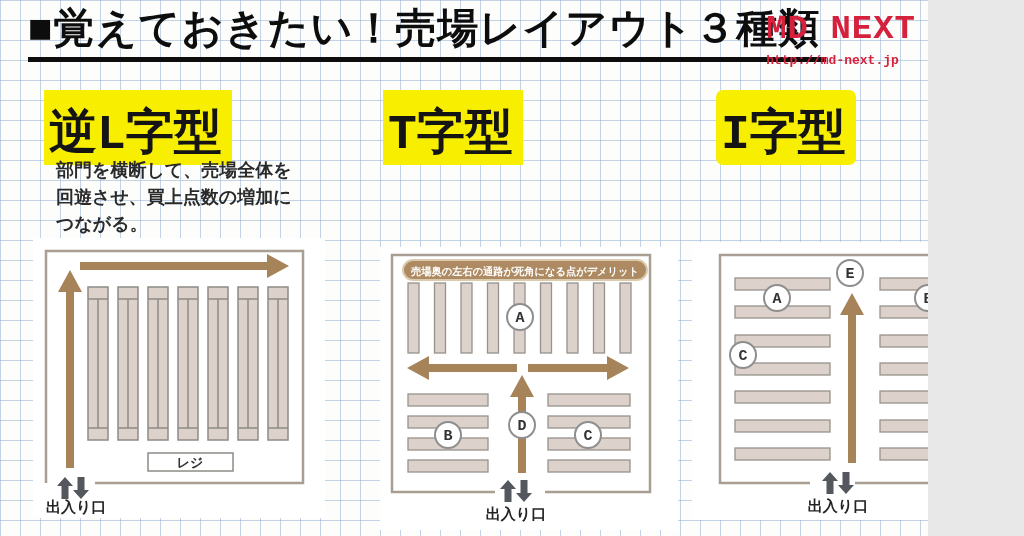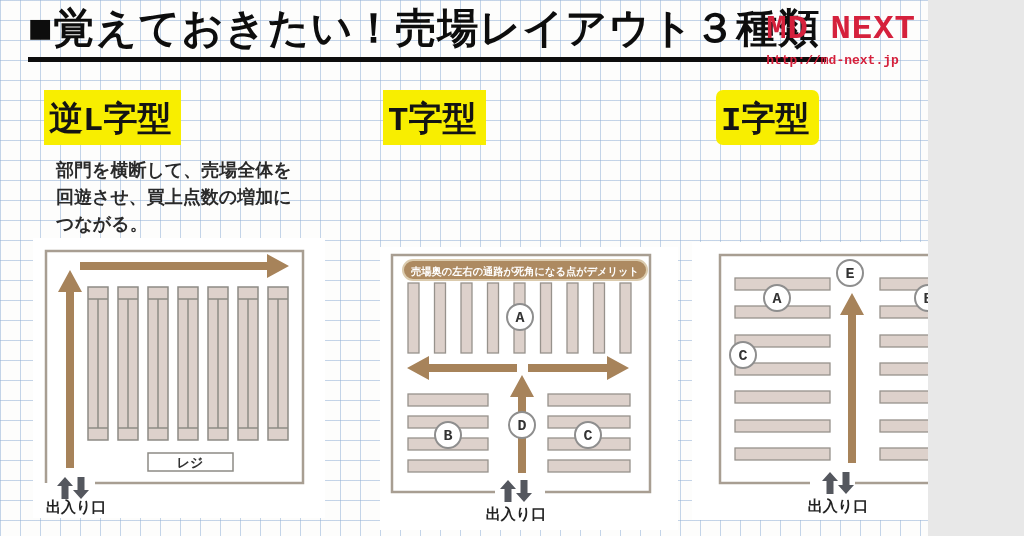--- a/index.html
+++ b/index.html
@@ -15,22 +15,22 @@
   .title{
     position:absolute;left:28px;top:8px;
     font-size:41px;font-weight:800;color:#0d0d0d;line-height:1.15;
     border-bottom:5px solid #0d0d0d;padding:0 6px 2px 0;letter-spacing:1px;
     white-space:nowrap;
   }
   .brand{position:absolute;right:12px;top:12px;color:#d5213c;}
   .brand-logo{font-size:34px;font-weight:800;letter-spacing:1px;line-height:1;white-space:nowrap;}
   .brand-url{font-size:13px;font-weight:700;margin-top:7px;}
   .col-heading{
-    position:absolute;font-size:34px;font-weight:800;color:#141414;
-    background:#f8ee00;padding:14px 10px 5px 5px;line-height:1.05;white-space:nowrap;
+    position:absolute;font-size:48px;font-weight:800;color:#141414;
+    background:#f8ee00;padding:20px 10px 5px 5px;line-height:1.05;white-space:nowrap;
   }
   .ch1{left:44px;top:90px;}
   .ch2{left:383px;top:90px;}
   .ch3{left:716px;top:90px;border-radius:7px;}
   .desc{position:absolute;font-size:18px;font-weight:600;color:#2a2a2a;line-height:27px;white-space:nowrap;}
   .d1{left:56px;top:158px;}
   .d2{left:388px;top:158px;}
   .d3{left:712px;top:158px;}
   .panel{position:absolute;background:#ffffff;}
   .p1{left:33px;top:238px;width:292px;height:280px;}

